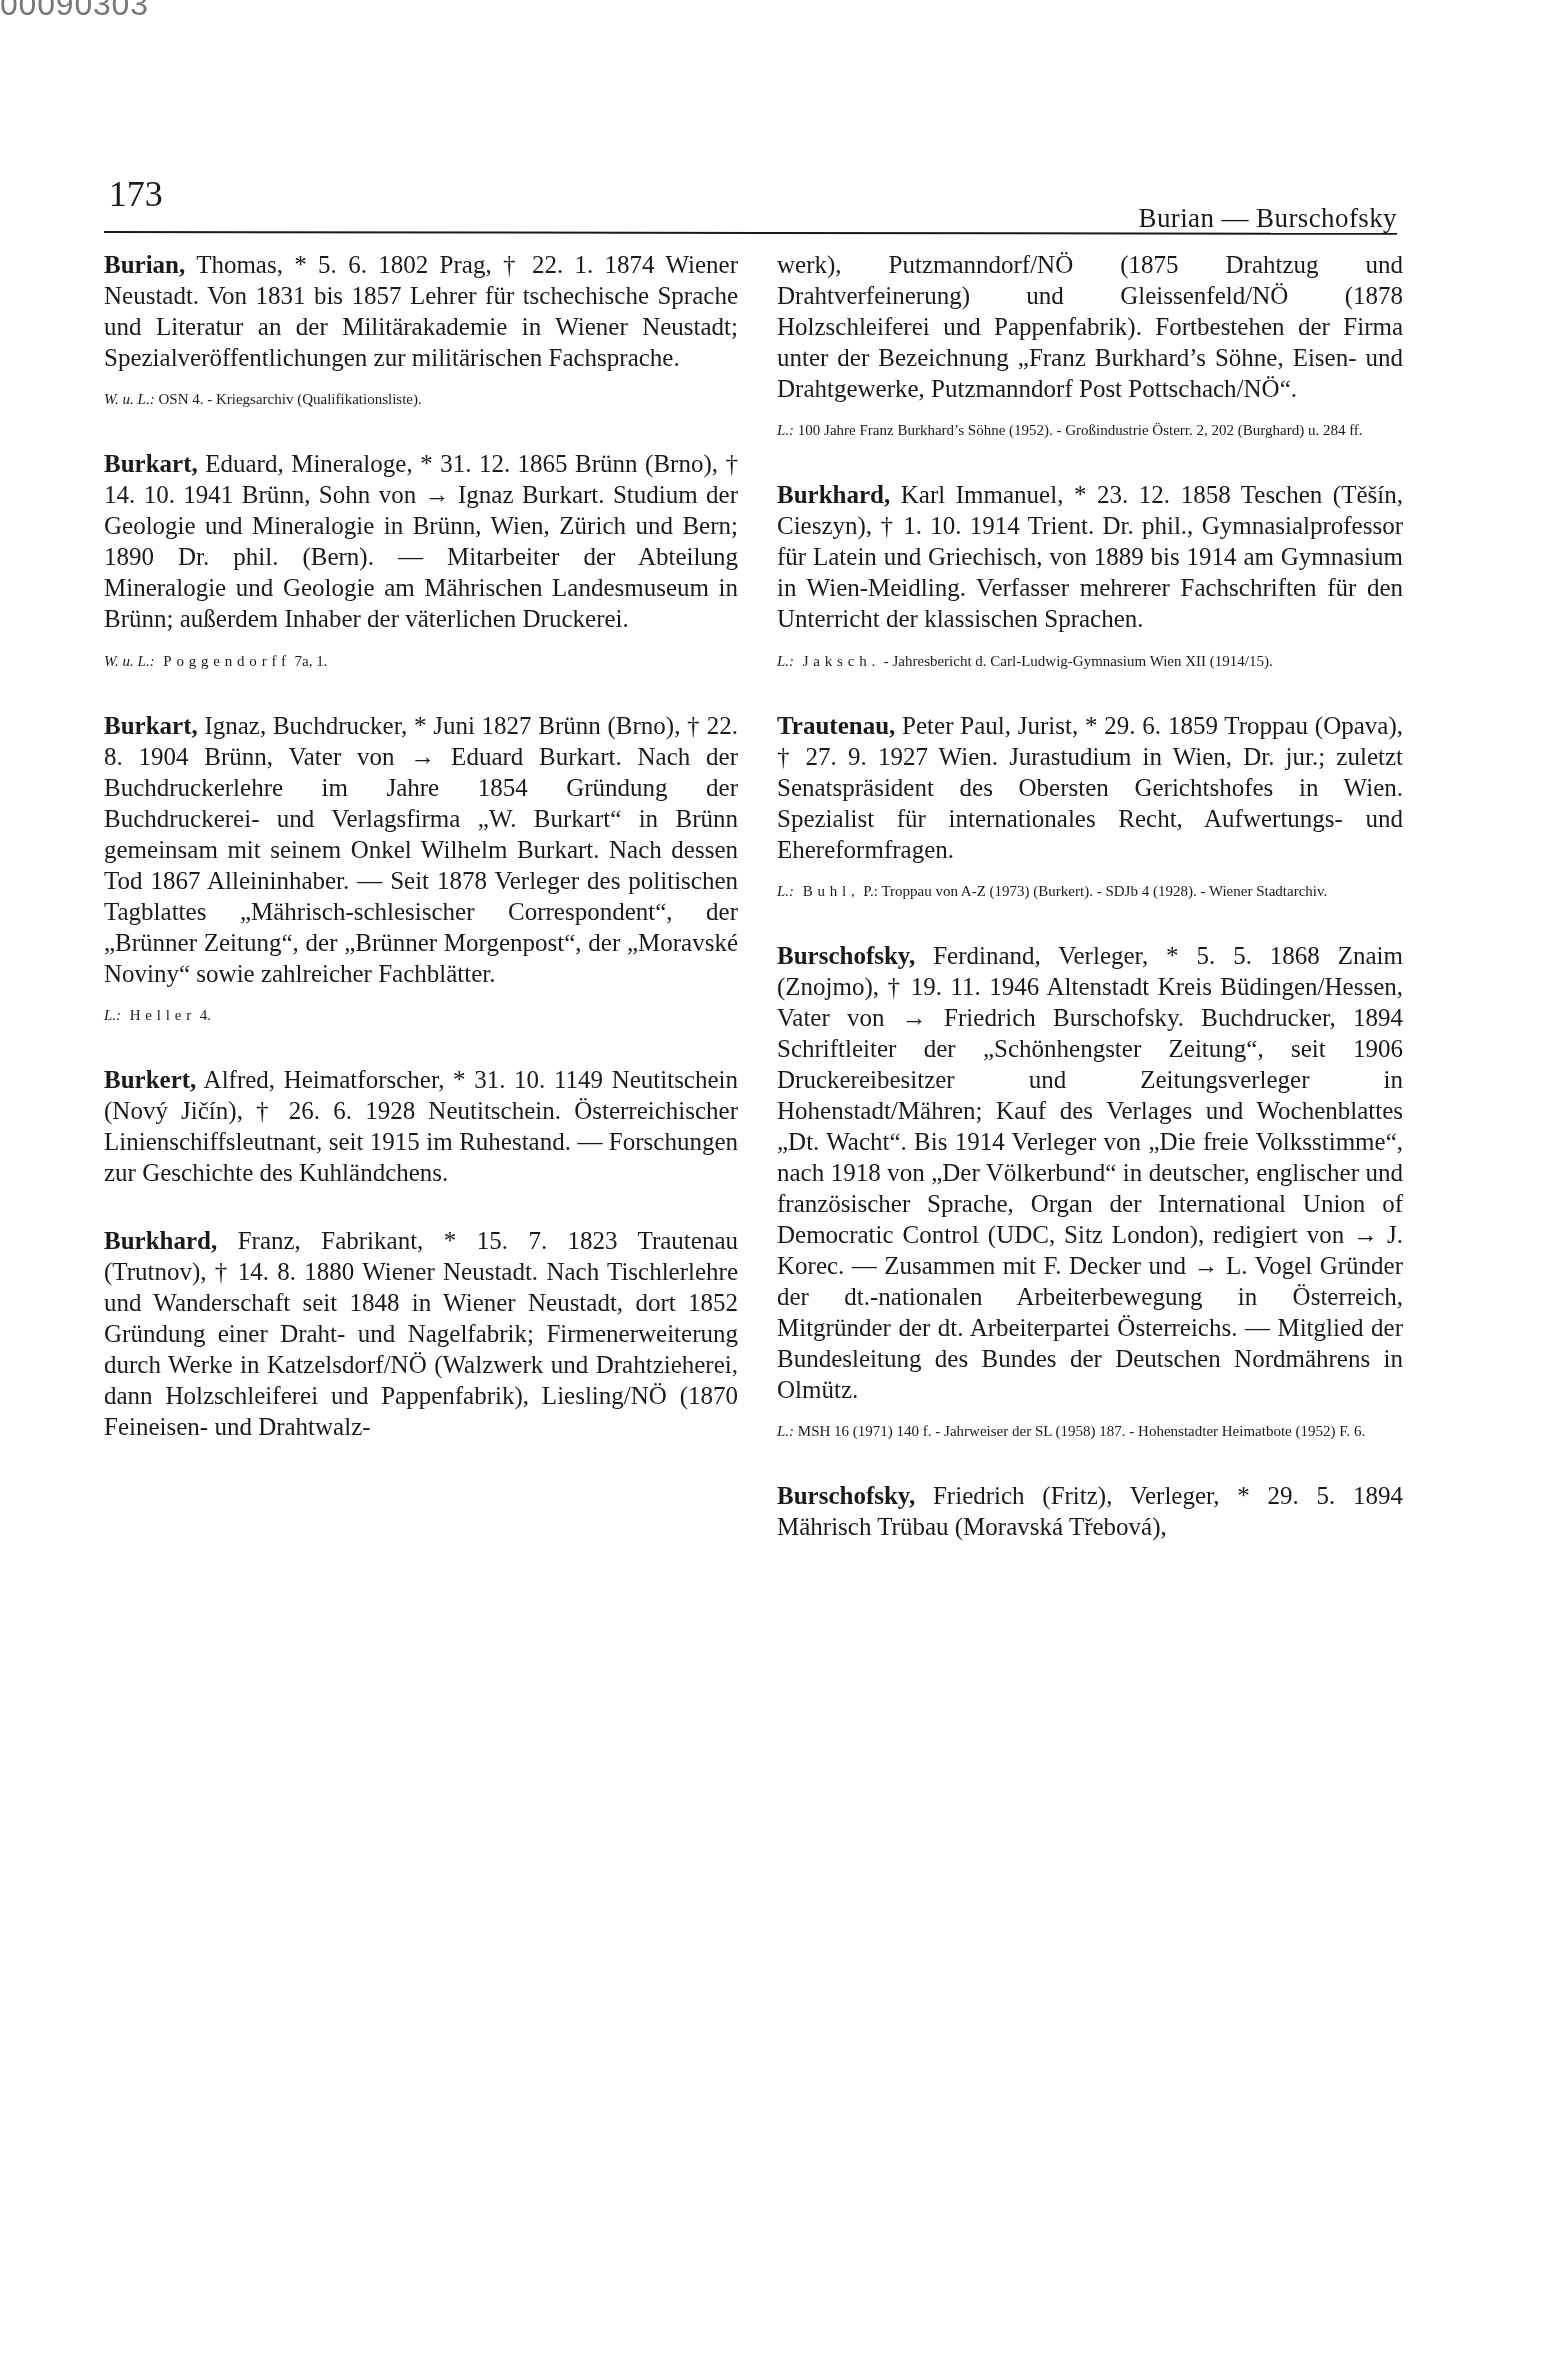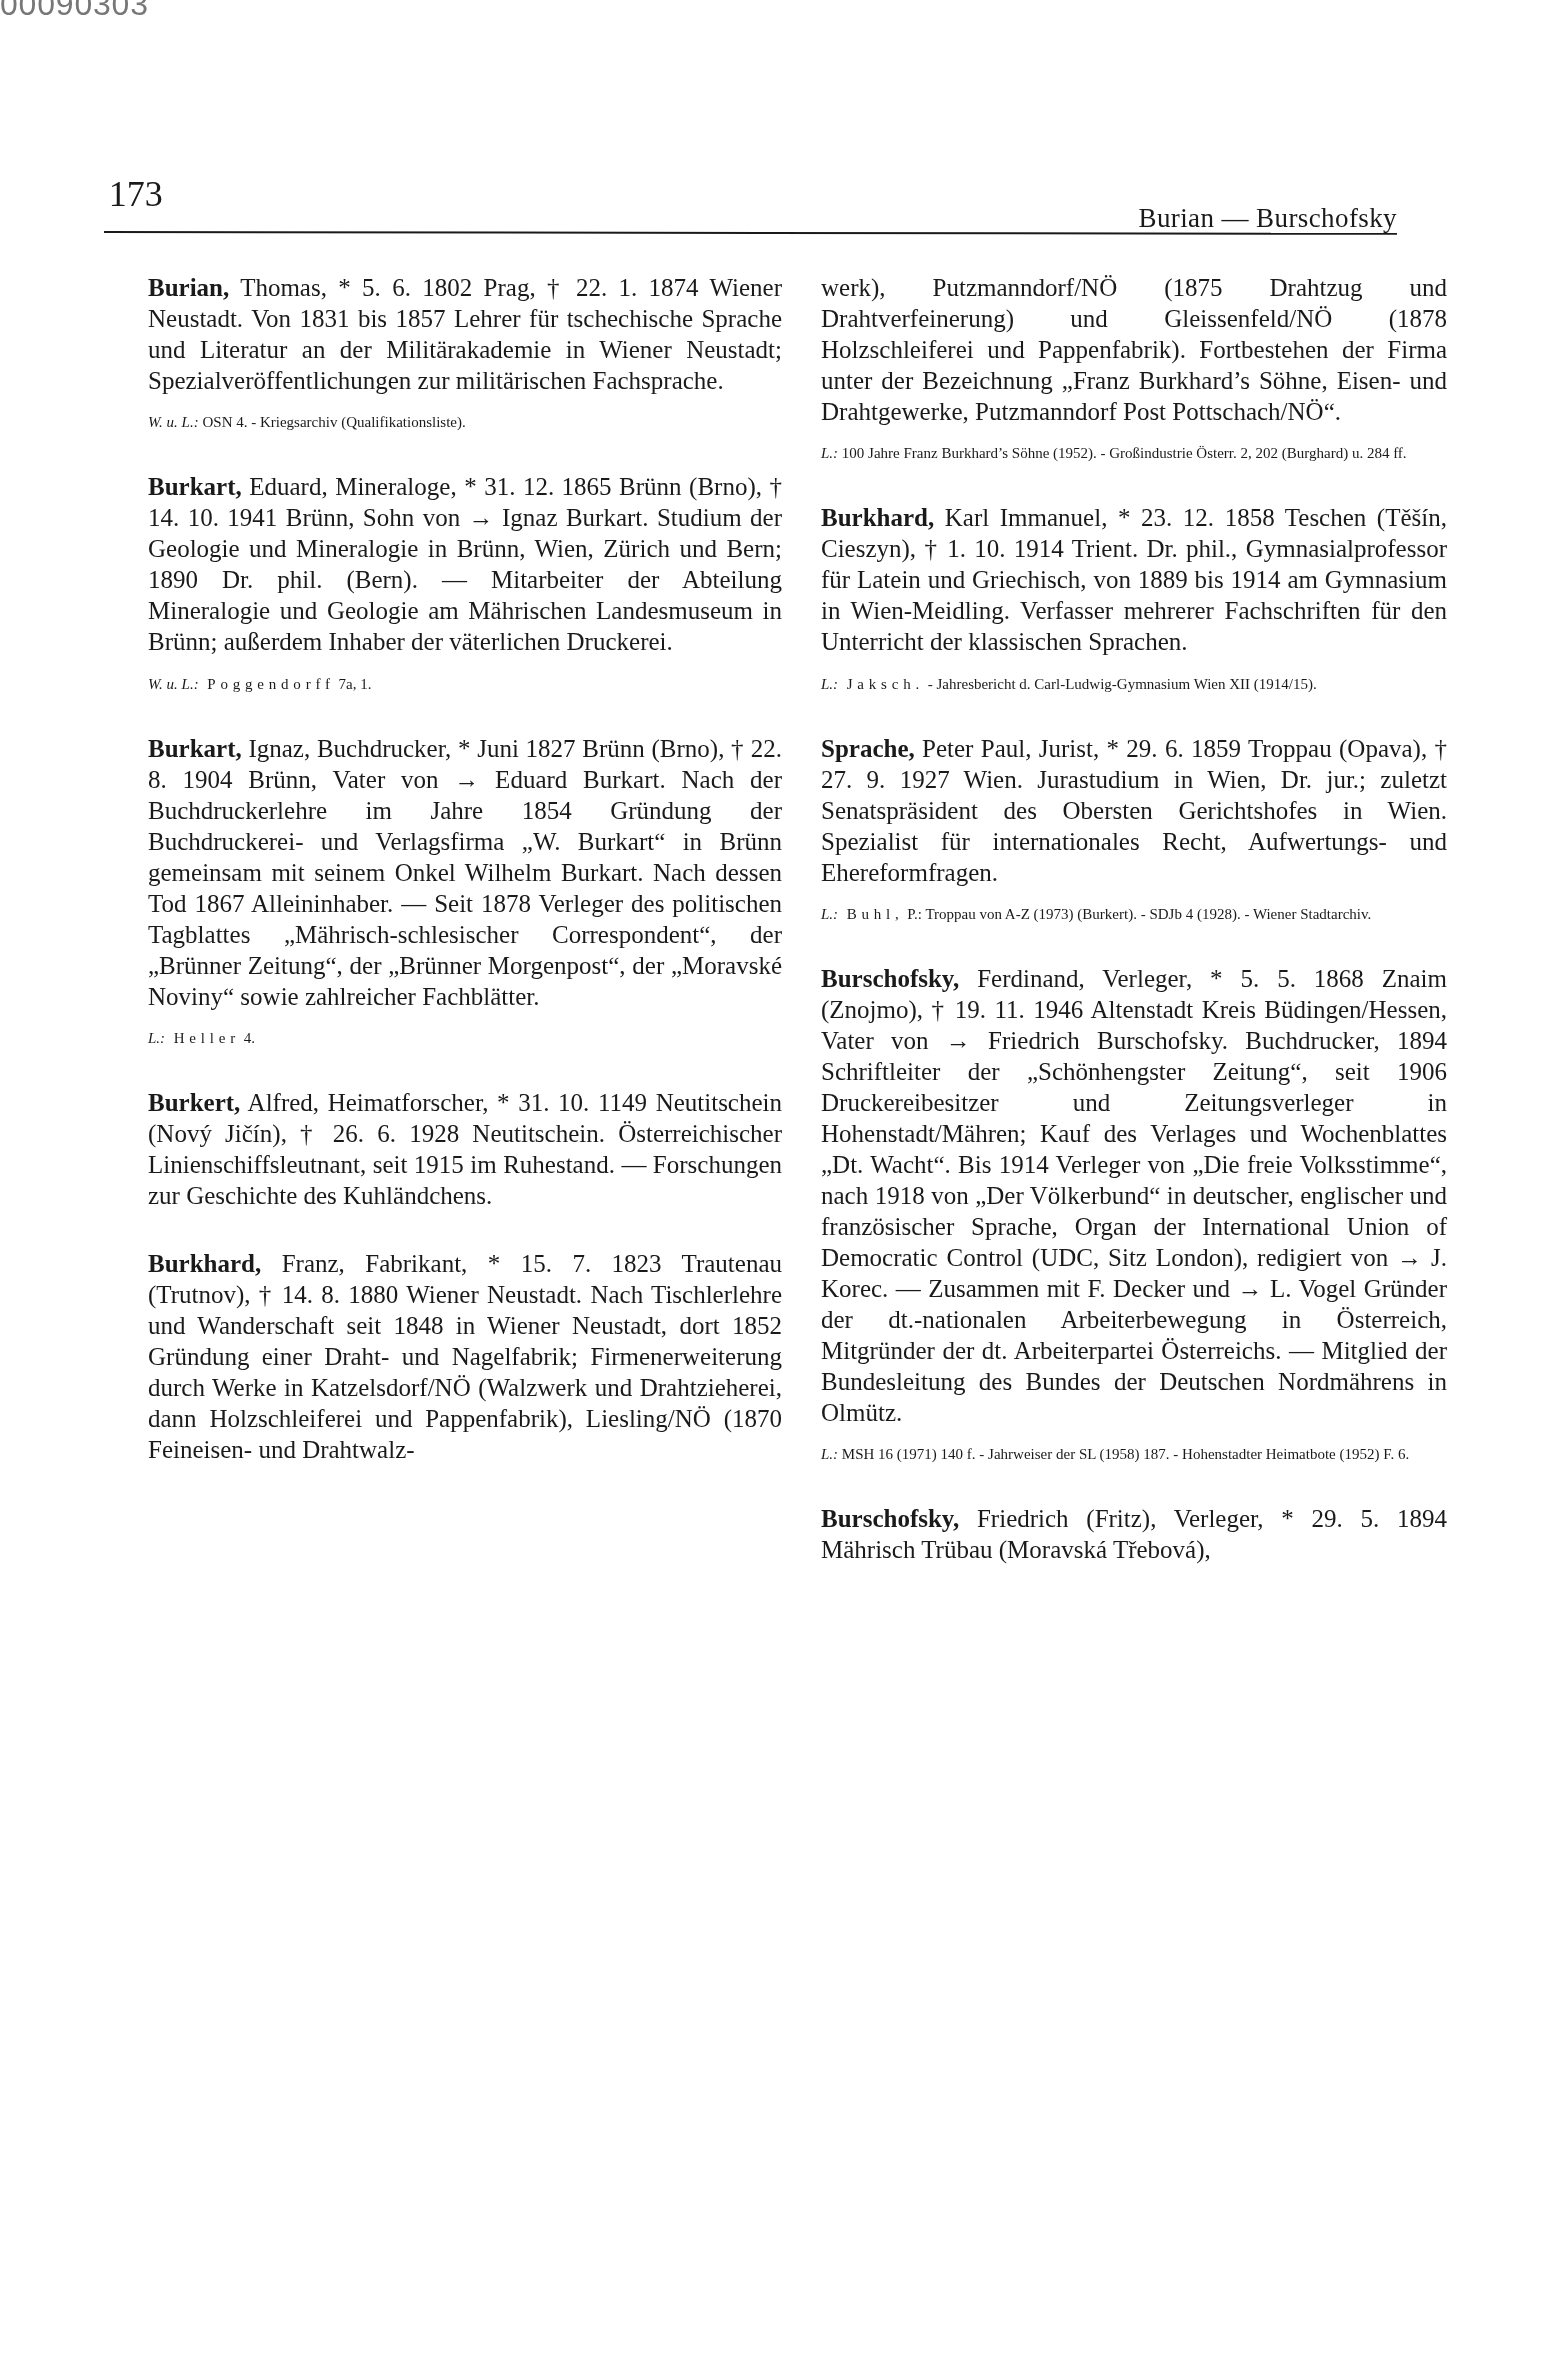--- a/index.html
+++ b/index.html
@@ -37,27 +37,26 @@
     .header-rule {
       position: absolute;
       left: 104px; top: 231px;
       width: 1293px; height: 0;
       border-top: 2.4px solid #1a1a1a;
       transform: rotate(0.08deg);
       transform-origin: left center;
     }
     .column {
       position: absolute;
-      top: 272px;
+      top: 249px;
       width: 634px;
       font-size: 25px;
       line-height: 31px;
       text-align: justify;
       hyphens: manual;
-      margin-left: 44px;
     }
     .col-left { left: 104px; }
     .col-right { left: 777px; width: 626px; }
     .entry { margin: 0 0 37px 0; }
     .entry p { margin: 0; }
     .headword { font-weight: bold; }
     .literature {
       margin-top: 14.3px !important;
       font-size: 15px;
       line-height: 24px;
@@ -106,21 +105,21 @@
     <p><span>werk), Putzmanndorf/NÖ (1875 Drahtzug und Drahtverfeinerung) und Gleissenfeld/NÖ (1878 Holzschleiferei und Pappenfabrik). Fortbestehen der Firma unter der Bezeichnung „Franz Burkhard’s Söhne, Eisen- und Drahtgewerke, Putzmanndorf Post Pottschach/NÖ“.</span></p>
     <p class="literature"><span class="lit-label">L.:</span><span> 100 Jahre Franz Burkhard’s Söhne (1952). - Großindustrie Österr. 2, 202 (Burghard) u. 284 ff.</span></p>
   </div>
 
   <div class="entry">
     <p><span class="headword">Burkhard,</span><span> Karl Immanuel, * 23. 12. 1858 Teschen (Těšín, Cieszyn), † 1. 10. 1914 Trient. Dr. phil., Gymnasialprofessor für Latein und Griechisch, von 1889 bis 1914 am Gymnasium in Wien-Meidling. Verfasser mehrerer Fachschriften für den Unterricht der klassischen Sprachen.</span></p>
     <p class="literature"><span class="lit-label">L.:</span><span class="spaced"> Jaksch.</span><span> - Jahresbericht d. Carl-Ludwig-Gymnasium Wien XII (1914/15).</span></p>
   </div>
 
   <div class="entry">
-    <p><span class="headword">Sprache,</span><span> Peter Paul, Jurist, * 29. 6. 1859 Troppau (Opava), † 27. 9. 1927 Wien. Jurastudium in Wien, Dr. jur.; zuletzt Senatspräsident des Obersten Gerichtshofes in Wien. Spezialist für internationales Recht, Aufwertungs- und Ehereformfragen.</span></p>
+    <p><span class="headword">Trautenau,</span><span> Peter Paul, Jurist, * 29. 6. 1859 Troppau (Opava), † 27. 9. 1927 Wien. Jurastudium in Wien, Dr. jur.; zuletzt Senatspräsident des Obersten Gerichtshofes in Wien. Spezialist für internationales Recht, Aufwertungs- und Ehereformfragen.</span></p>
     <p class="literature"><span class="lit-label">L.:</span><span class="spaced"> Buhl,</span><span> P.: Troppau von A-Z (1973) (Burkert). - SDJb 4 (1928). - Wiener Stadtarchiv.</span></p>
   </div>
 
   <div class="entry">
     <p><span class="headword">Burschofsky,</span><span> Ferdinand, Verleger, * 5. 5. 1868 Znaim (Znojmo), † 19. 11. 1946 Altenstadt Kreis Büdingen/Hessen, Vater von → Friedrich Burschofsky. Buchdrucker, 1894 Schriftleiter der „Schönhengster Zeitung“, seit 1906 Druckereibesitzer und Zeitungsverleger in Hohenstadt/Mähren; Kauf des Verlages und Wochenblattes „Dt. Wacht“. Bis 1914 Verleger von „Die freie Volksstimme“, nach 1918 von „Der Völkerbund“ in deutscher, englischer und französischer Sprache, Organ der International Union of Democratic Control (UDC, Sitz London), redigiert von → J. Korec. — Zusammen mit F. Decker und → L. Vogel Gründer der dt.-nationalen Arbeiterbewegung in Österreich, Mitgründer der dt. Arbeiterpartei Österreichs. — Mitglied der Bundesleitung des Bundes der Deutschen Nordmährens in Olmütz.</span></p>
     <p class="literature"><span class="lit-label">L.:</span><span> MSH 16 (1971) 140 f. - Jahrweiser der SL (1958) 187. - Hohenstadter Heimatbote (1952) F. 6.</span></p>
   </div>
 
   <div class="entry">
     <p><span class="headword">Burschofsky,</span><span> Friedrich (Fritz), Verleger, * 29. 5. 1894 Mährisch Trübau (Moravská Třebová),</span></p>

